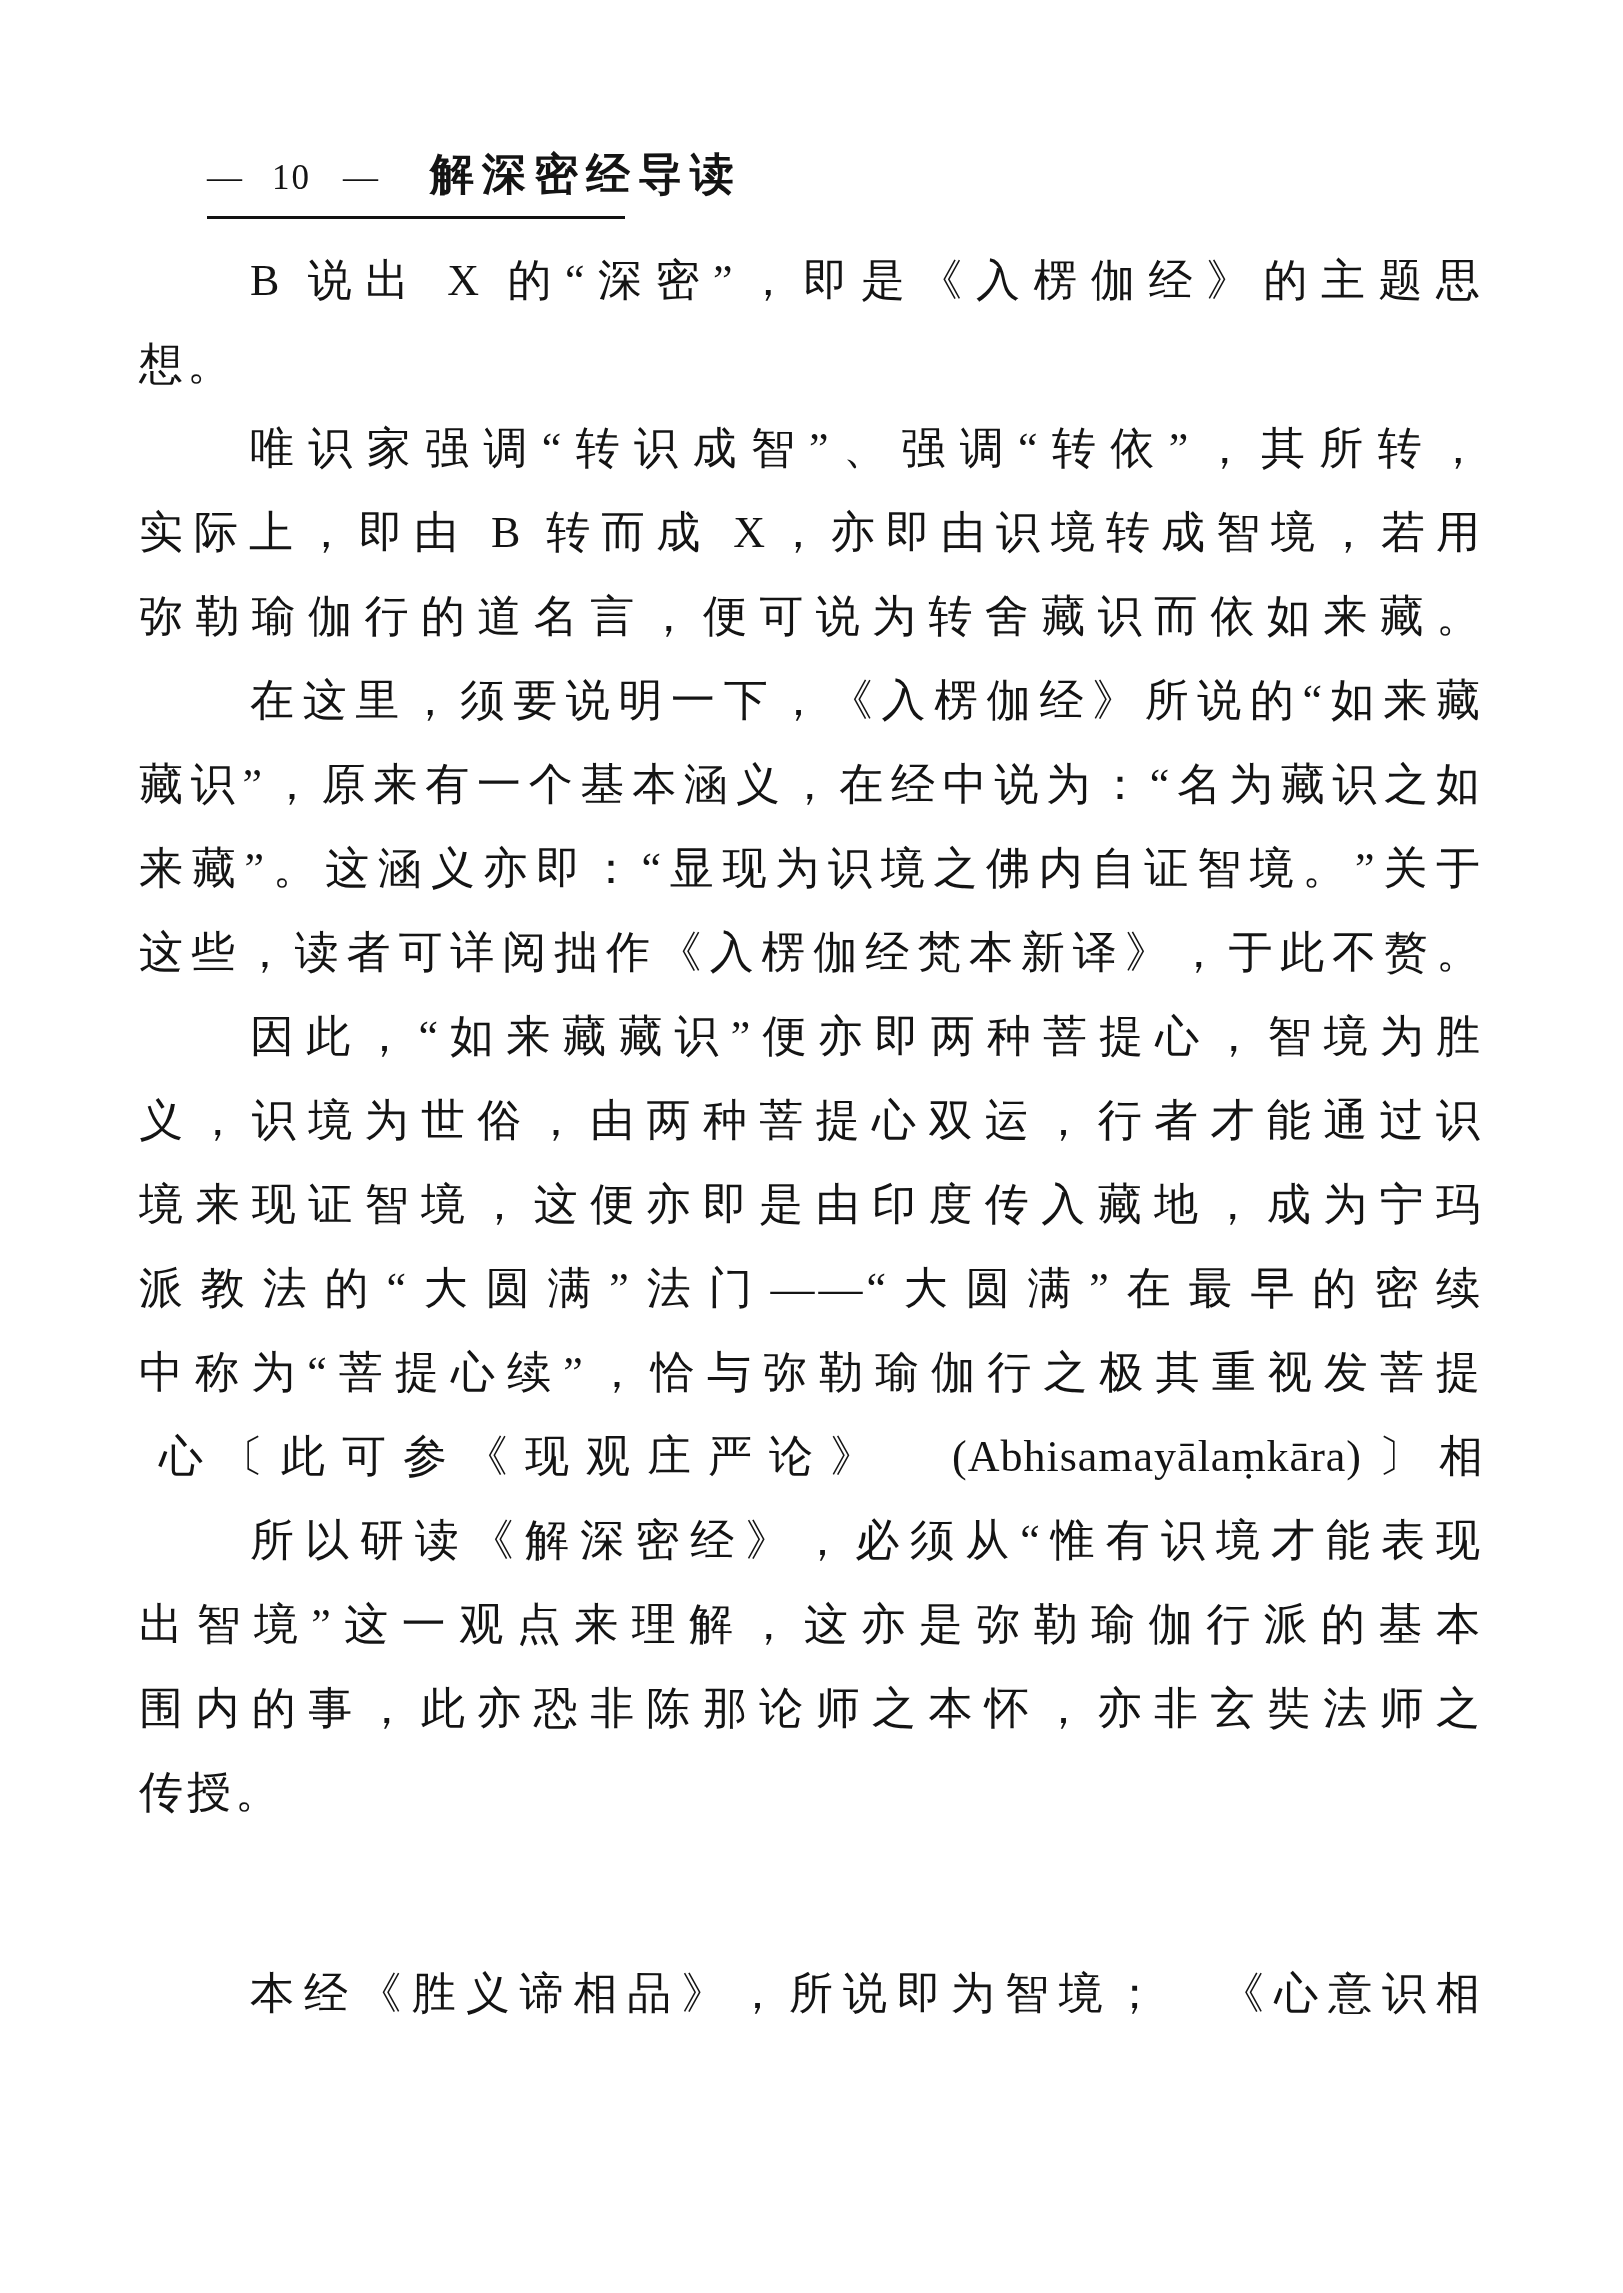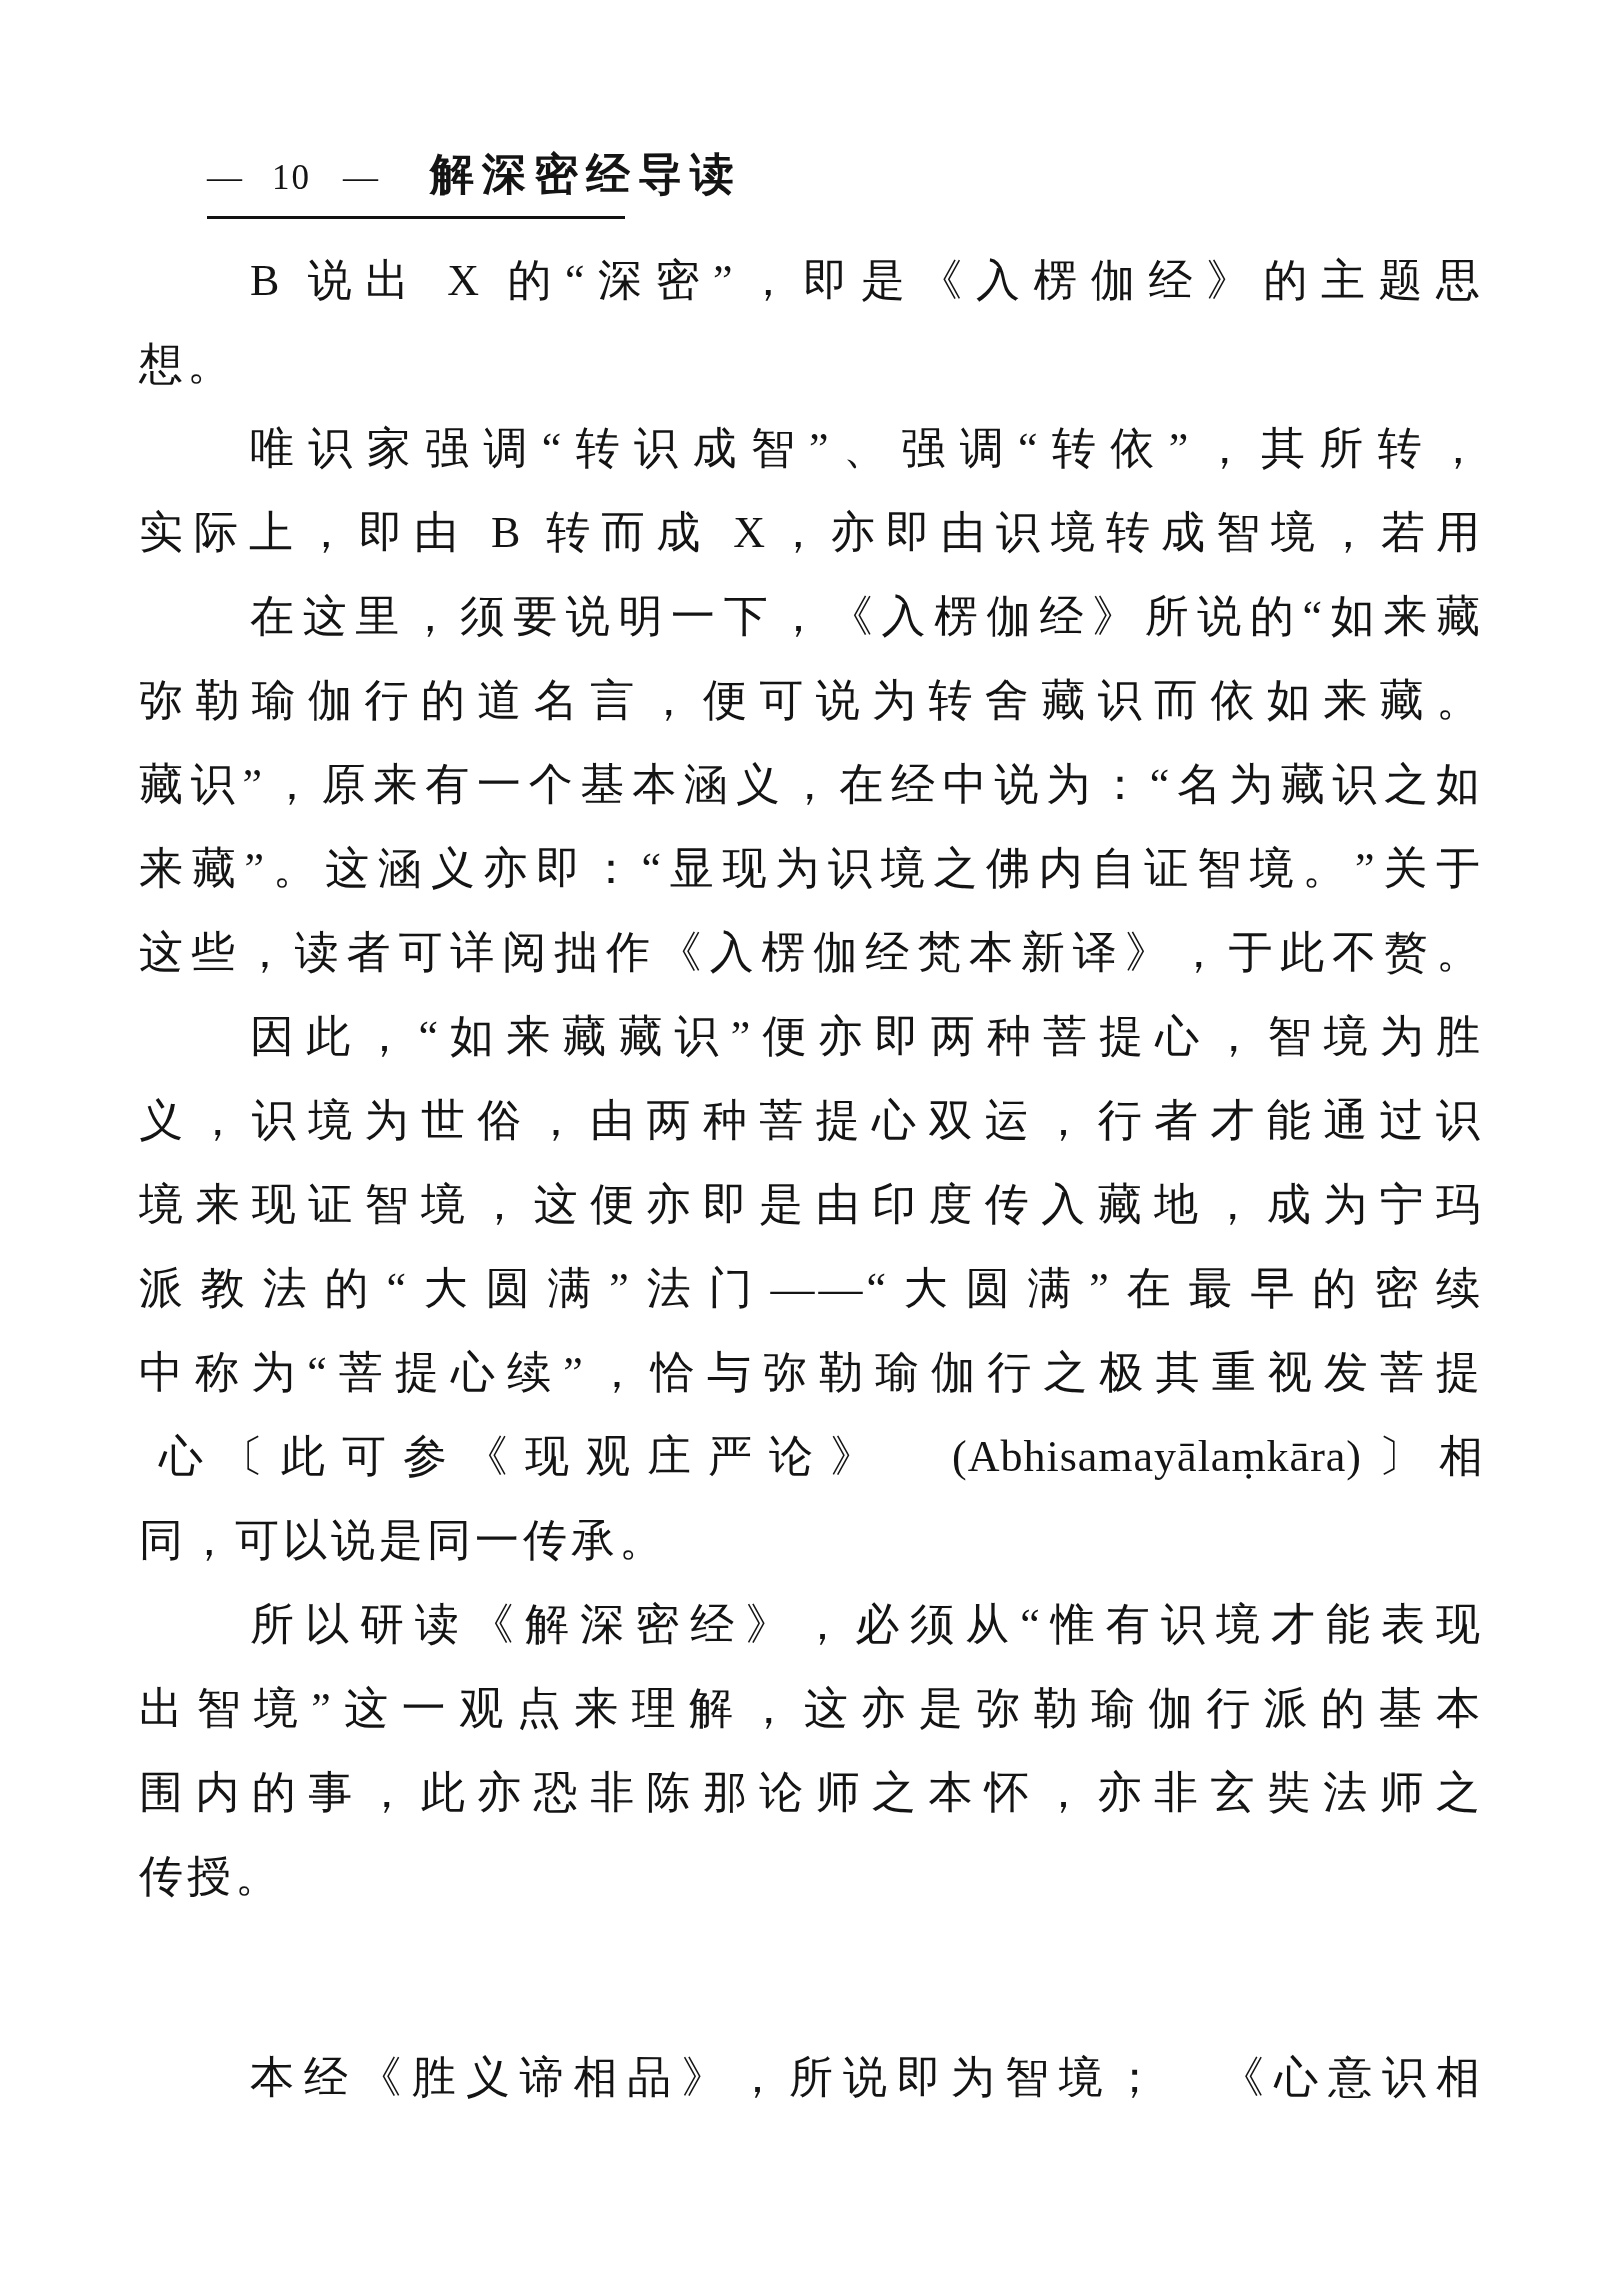--- a/index.html
+++ b/index.html
@@ -48,32 +48,31 @@
       <span class="head-title">解深密经导读</span>
     </div>
     <div class="head-rule"></div>
   </header>
 
   <main class="body-text" id="body-lines">
       <div class="line flush indent">B 说出 X 的“深密”，即是《入楞伽经》的主题思</div>
       <div class="line">想。</div>
       <div class="line flush indent">唯识家强调“转识成智”、强调“转依”，其所转，</div>
       <div class="line flush">实际上，即由 B 转而成 X，亦即由识境转成智境，若用</div>
+      <div class="line flush">弥勒瑜伽行的道名言，便可说为转舍藏识而依如来藏。</div>
       <div class="line flush indent">在这里，须要说明一下，《入楞伽经》所说的“如来藏</div>
-      <div class="line flush">弥勒瑜伽行的道名言，便可说为转舍藏识而依如来藏。</div>
       <div class="line flush">藏识”，原来有一个基本涵义，在经中说为：“名为藏识之如</div>
       <div class="line flush">来藏”。这涵义亦即：“显现为识境之佛内自证智境。”关于</div>
       <div class="line flush">这些，读者可详阅拙作《入楞伽经梵本新译》，于此不赘。</div>
       <div class="line flush indent">因此，“如来藏藏识”便亦即两种菩提心，智境为胜</div>
       <div class="line flush">义，识境为世俗，由两种菩提心双运，行者才能通过识</div>
       <div class="line flush">境来现证智境，这便亦即是由印度传入藏地，成为宁玛</div>
       <div class="line flush">派教法的“大圆满”法门——“大圆满”在最早的密续</div>
       <div class="line flush">中称为“菩提心续”，恰与弥勒瑜伽行之极其重视发菩提</div>
       <div class="line flush tight">心〔此可参《现观庄严论》　(Abhisamayālaṃkāra)〕相</div>
-      <div class="line">同，可以说是同一传承。</div>
       <div class="line flush indent">所以研读《解深密经》，必须从“惟有识境才能表现</div>
       <div class="line flush">出智境”这一观点来理解，这亦是弥勒瑜伽行派的基本</div>
       <div class="line flush">围内的事，此亦恐非陈那论师之本怀，亦非玄奘法师之</div>
       <div class="line">传授。</div>
       <div class="line flush indent gap-before">本经《胜义谛相品》，所说即为智境；　《心意识相</div>
     </main>
 
 </div>
 
 

